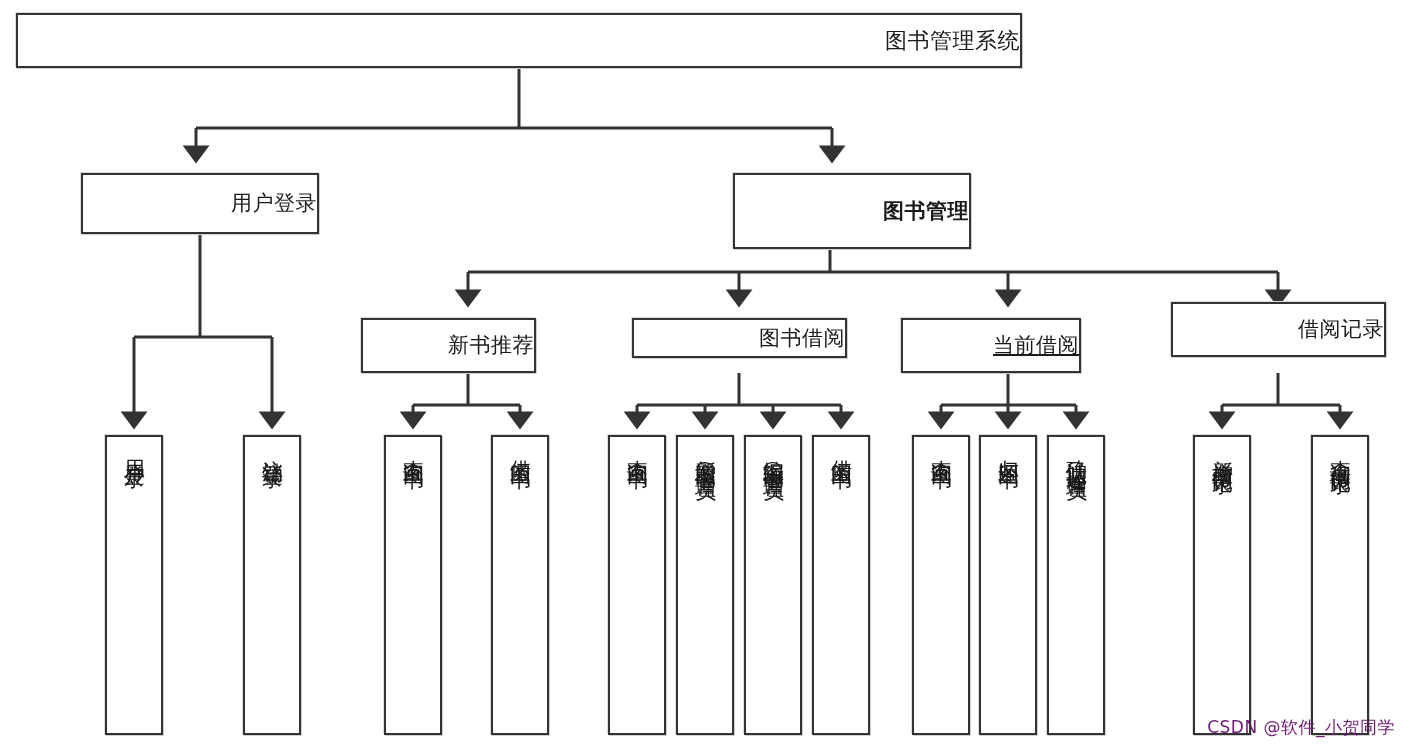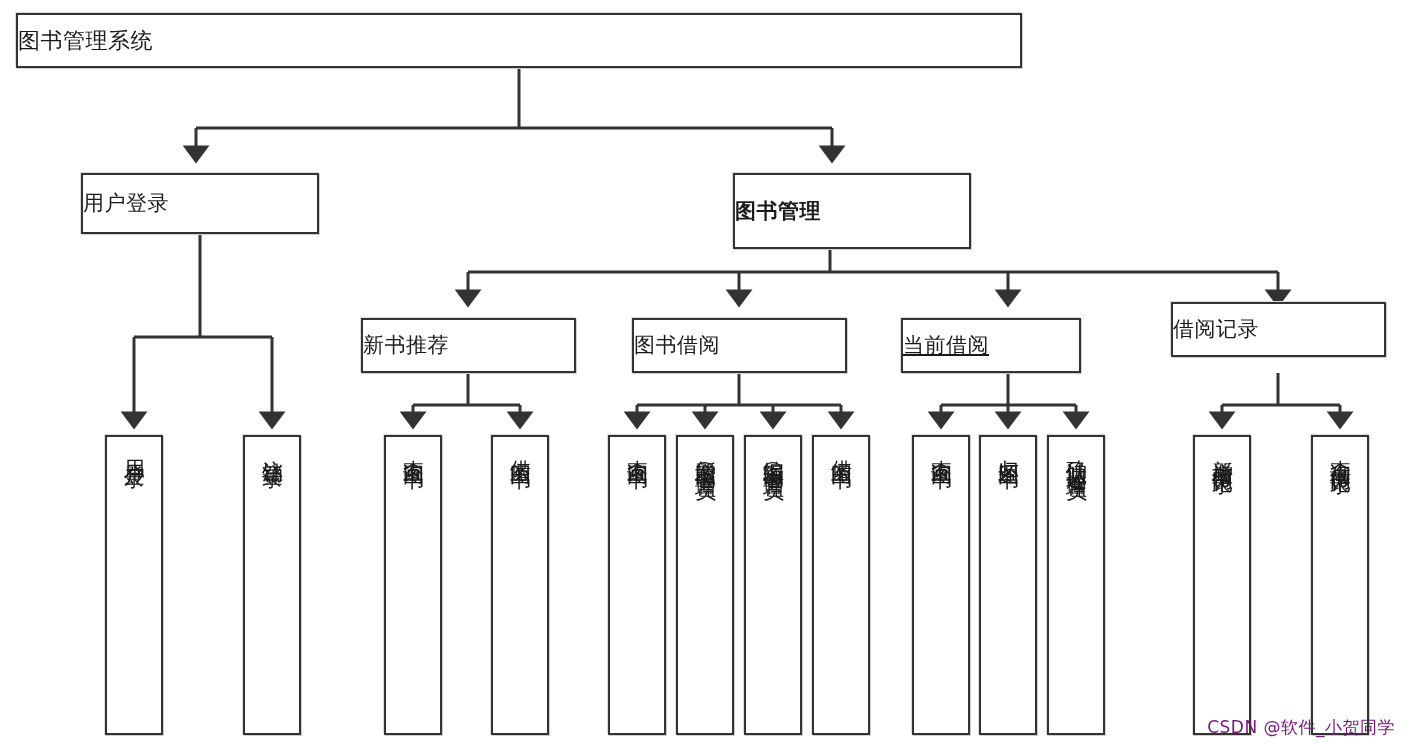--- a/index.html
+++ b/index.html
@@ -27,21 +27,21 @@
     pointer-events: none;
   }
   .node {
     position: absolute;
     box-sizing: border-box;
     background: #ffffff;
     border: 2px solid #333333;
     box-shadow: 1px 1px 0 0 #cfcfcf, -1px -1px 0 0 #dcdcdc;
     display: flex;
     align-items: center;
-    justify-content: flex-start;
+    justify-content: flex-end;
     color: #1a1a1a;
   }
   .node .label {
     display: block;
     text-align: center;
     line-height: 1.18;
     letter-spacing: 0.5px;
   }
   
   .node.horiz .label {
@@ -136,25 +136,25 @@
   </div>
 
   <div class="node horiz" style="left:81px; top:173px; width:238px; height:61px;">
     <span class="label">用户登录</span>
   </div>
 
   <div class="node horiz" style="left:733px; top:173px; width:238px; height:76px;font-weight:bold;">
     <span class="label">图书管理</span>
   </div>
 
-  <div class="node horiz" style="left:361px; top:318px; width:215px; height:55px;">
+  <div class="node horiz" style="left:361px; top:318px; width:175px; height:55px;">
     <span class="label">新书推荐</span>
   </div>
 
-  <div class="node horiz" style="left:632px; top:318px; width:215px; height:55px;">
+  <div class="node horiz" style="left:632px; top:318px; width:215px; height:40px;">
     <span class="label">图书借阅</span>
   </div>
 
   <div class="node horiz" style="left:901px; top:318px; width:180px; height:55px;text-decoration:underline;">
     <span class="label">当前借阅</span>
   </div>
 
   <div class="node horiz" style="left:1171px; top:302px; width:215px; height:55px;">
     <span class="label">借阅记录</span>
   </div>

